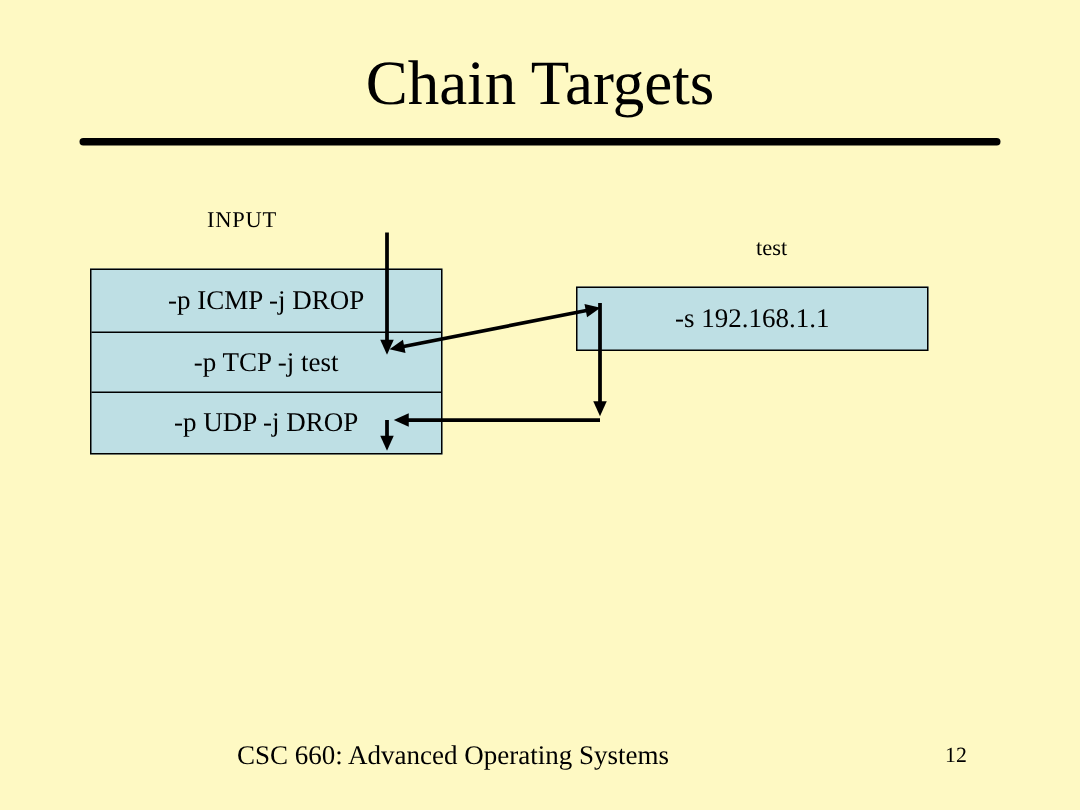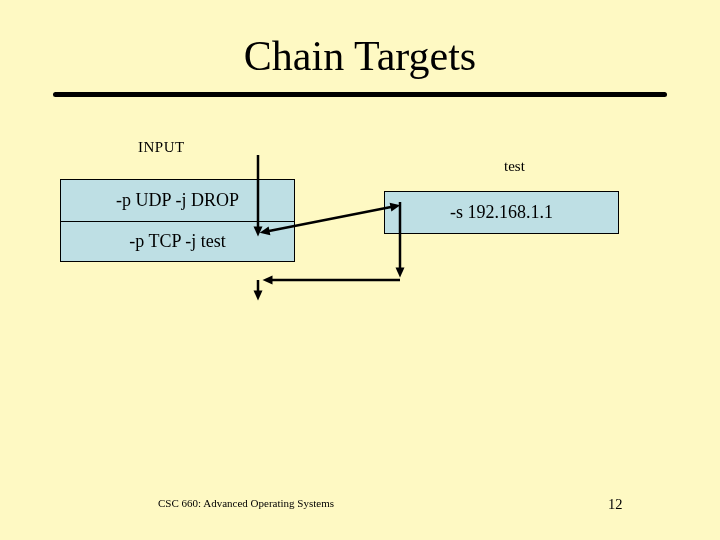--- a/index.html
+++ b/index.html
@@ -32,42 +32,43 @@
     height:40.5px; display:flex; align-items:center; justify-content:center;
     font-size:18px; white-space:nowrap;
   }
   .table-test .chain-row { height:41px; }
   .chain-row + .chain-row { border-top:1px solid #000; }
   .arrow-layer {
     position:absolute; left:0; top:0; width:720px; height:540px;
     pointer-events:none;
   }
   .footer-text {
-    position:absolute; left:158px; top:495px; font-size:11px;
+    position:absolute; left:158px; top:495px; font-size:18px;
     line-height:17px; white-space:nowrap;
   }
   .page-number {
-    position:absolute; left:608px; top:496px; font-size:14.5px;
+    position:absolute; left:630px; top:496px; font-size:14.5px;
     line-height:17px;
   }
 </style>
 </head>
 <body>
 
 <div class="slide">
 
   <div class="slide-title">Chain Targets</div>
   <div class="title-rule"></div>
 
   <div class="chain-label label-input">INPUT</div>
   <div class="chain-label label-test">test</div>
 
   <div class="chain-table table-input" style="background: rgb(190, 223, 228);">
+    <div class="chain-row">-p ICMP -j DROP</div>
+    <div class="chain-row">-p TCP -j test</div>
     <div class="chain-row">-p UDP -j DROP</div>
-    <div class="chain-row">-p TCP -j test</div>
   </div>
 
   <div class="chain-table table-test" style="background: rgb(190, 223, 228);">
     <div class="chain-row">-s 192.168.1.1</div>
   </div>
 
   <svg class="arrow-layer" width="720" height="540" viewBox="0 0 720 540" xmlns="http://www.w3.org/2000/svg">
     <defs>
       <marker id="ah-end" markerUnits="userSpaceOnUse" markerWidth="12" markerHeight="10" refX="1" refY="5" orient="auto">
         <path d="M0.5,0.5 L10.5,5 L0.5,9.5 Z" fill="#000"></path>

